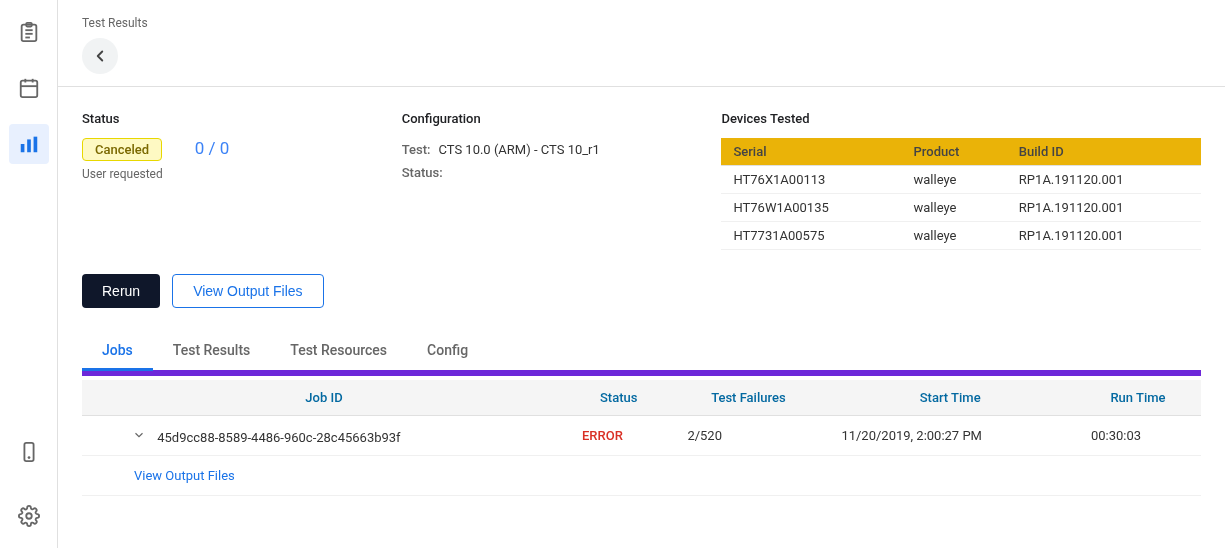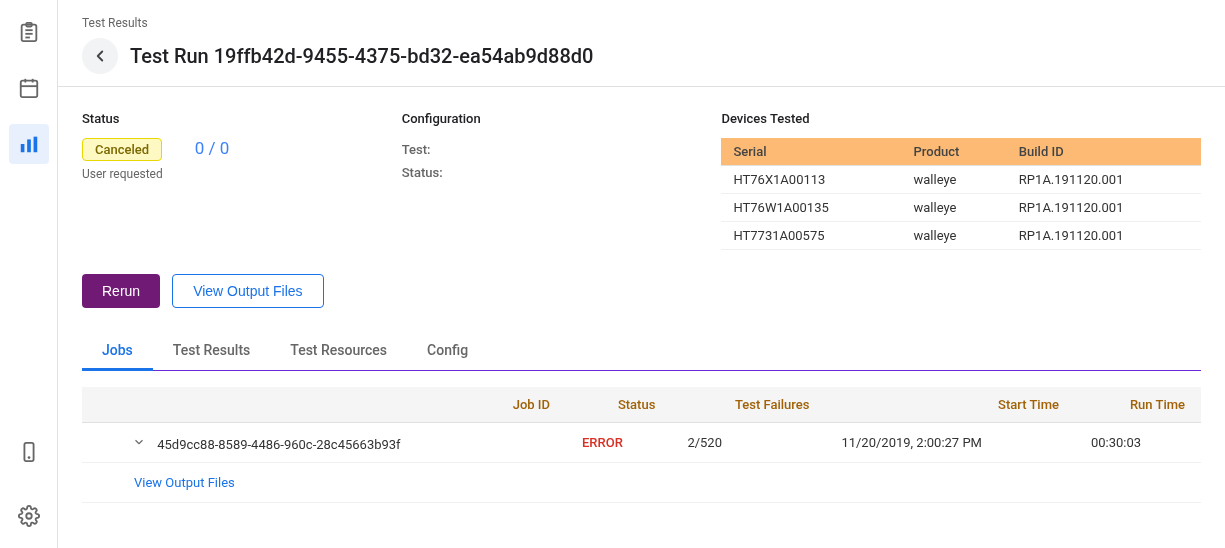--- a/index.html
+++ b/index.html
@@ -136,41 +136,41 @@
       color: #333;
     }
 
     
     .devices-table {
       width: 100%;
       border-collapse: collapse;
       font-size: 13px;
     }
     .devices-table th {
-      background: #fdba74;
+      background: #eab308;
       padding: 6px 12px;
       text-align: left;
       font-weight: 500;
       color: #444;
       border-bottom: 1px solid #e0e0e0;
     }
     .devices-table td {
       padding: 6px 12px;
       border-bottom: 1px solid #f0f0f0;
       color: #333;
     }
 
     
     .action-row {
       display: flex;
       gap: 12px;
       margin-bottom: 24px;
     }
     .btn-primary {
-      background: #701a75;
+      background: #0f172a;
       color: #fff;
       border: none;
       border-radius: 4px;
       padding: 8px 20px;
       font-size: 14px;
       font-weight: 500;
       cursor: pointer;
     }
     .btn-outline {
       background: #fff;
@@ -179,22 +179,22 @@
       border-radius: 4px;
       padding: 8px 20px;
       font-size: 14px;
       font-weight: 500;
       cursor: pointer;
     }
 
     
     .tabs {
       display: flex;
-      border-bottom: 1px solid #6d28d9;
-      margin-bottom: 16px;
+      border-bottom: 6px solid #6d28d9;
+      margin-bottom: 4px;
     }
     .tab {
       padding: 10px 20px;
       font-size: 14px;
       color: #666;
       cursor: pointer;
       border-bottom: 3px solid transparent;
       margin-bottom: -1px;
       font-weight: 500;
     }
@@ -205,23 +205,23 @@
 
     
     .jobs-table {
       width: 100%;
       border-collapse: collapse;
       font-size: 13px;
     }
     .jobs-table th {
       background: #f5f5f5;
       padding: 10px 16px;
-      text-align: right;
-      font-weight: 500;
-      color: #a16207;
+      text-align: center;
+      font-weight: 500;
+      color: #0369a1;
       border-bottom: 1px solid #e0e0e0;
     }
     .jobs-table td {
       padding: 10px 16px;
       border-bottom: 1px solid #f0f0f0;
       color: #333;
     }
 
     .expand-icon {
       display: inline-flex;
@@ -290,21 +290,20 @@
 <div class="main">
 
   <div class="header">
     <div class="breadcrumb">Test Results</div>
     <div class="title-row">
       <button class="back-button">
         <svg width="18" height="18" viewBox="0 0 24 24" fill="none" stroke="#444" stroke-width="2.5" stroke-linecap="round" stroke-linejoin="round">
             <polyline points="15 18 9 12 15 6"></polyline>
           </svg>
       </button>
-      <h1 class="page-title">Test Run 19ffb42d-9455-4375-bd32-ea54ab9d88d0</h1>
     </div>
   </div>
 
   <div class="content">
 
     <div class="info-row">
 
       <div class="info-section">
         <div class="info-section-title">Status</div>
         <div style="display:flex; align-items:flex-start; gap:32px;">
@@ -313,20 +312,21 @@
             <div class="status-sub">User requested</div>
           </div>
           <div class="progress-text">0 / 0</div>
         </div>
       </div>
 
       <div class="info-section">
         <div class="info-section-title">Configuration</div>
         <div class="config-row">
           <span class="config-label">Test:</span>
+          <span class="config-value">CTS 10.0 (ARM) - CTS 10_r1</span>
         </div>
         <div class="config-row">
           <span class="config-label">Status:</span>
         </div>
       </div>
 
       <div class="devices-section">
         <div class="info-section-title">Devices Tested</div>
         <table class="devices-table">
           <thead>

